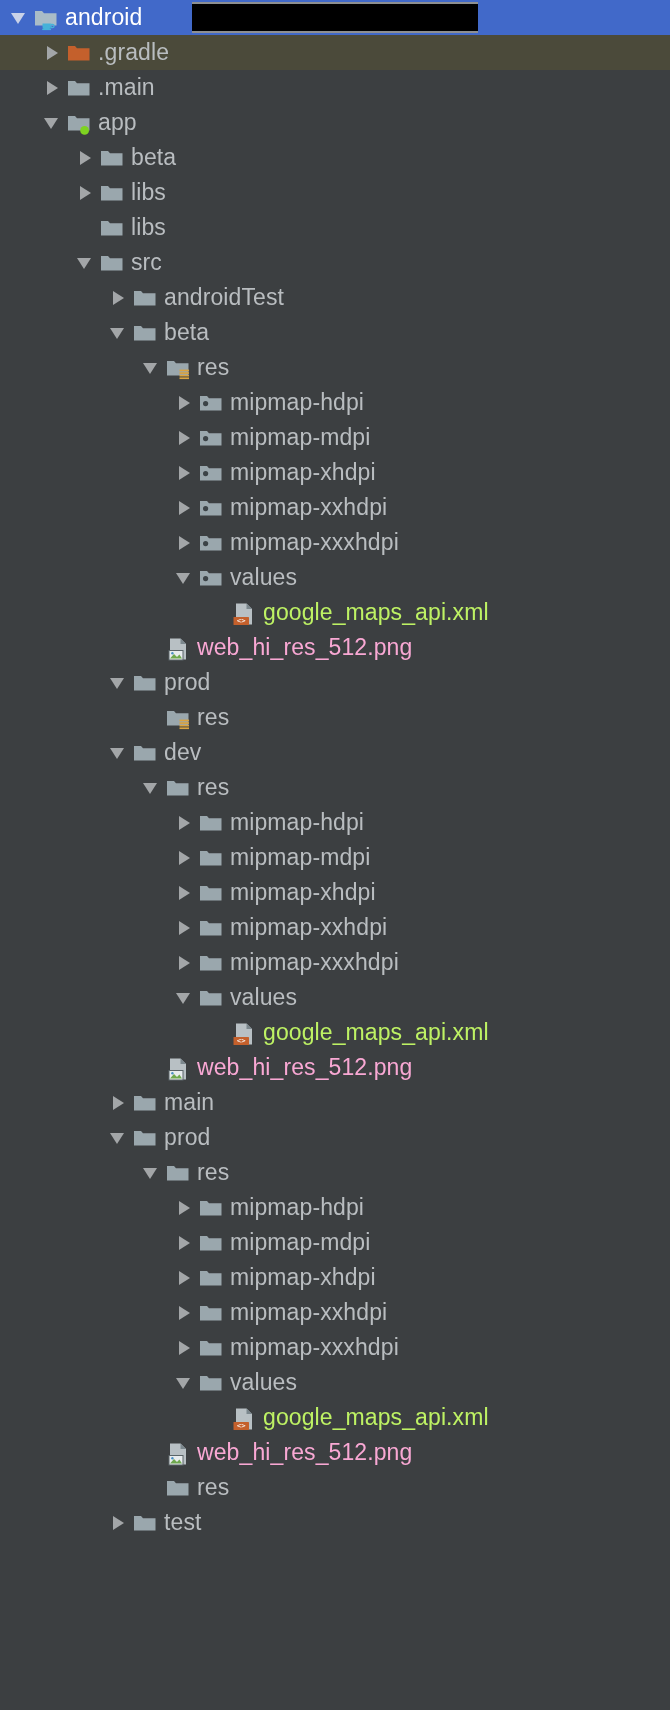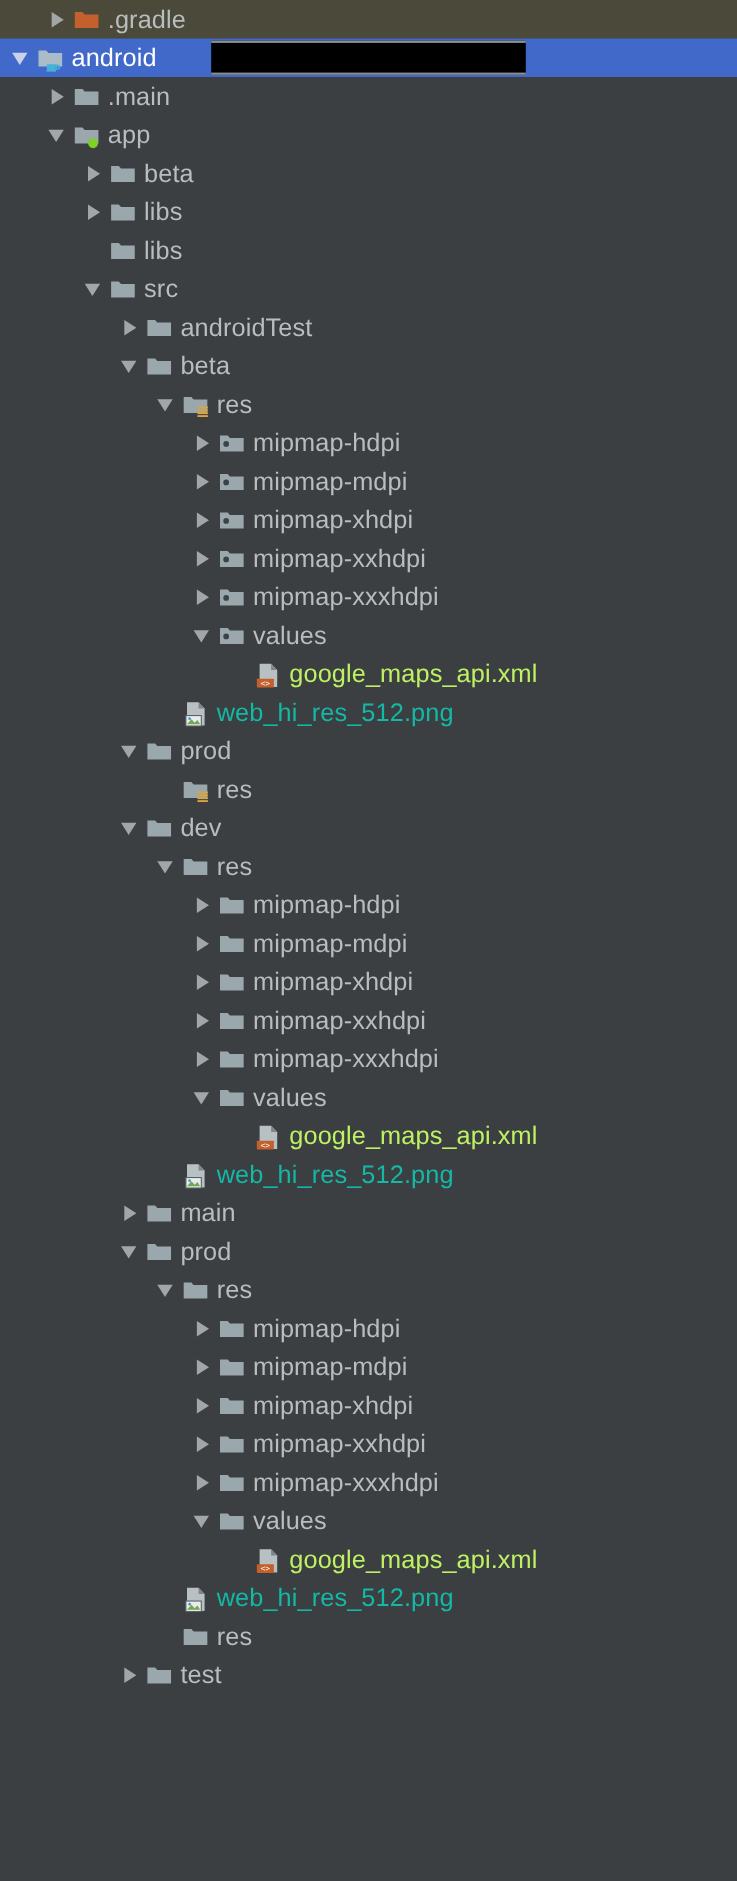--- a/index.html
+++ b/index.html
@@ -76,62 +76,62 @@
 
   .label {
     flex: 0 0 auto;
     font-size: 23px;
     color: #b9bdc0;
     letter-spacing: 0.1px;
     line-height: 35px;
   }
   .label.root     { color: #ffffff; }
   .label.xmlfile  { color: #bef264; }
-  .label.pngfile  { color: #14b8a6; }
+  .label.pngfile  { color: #f9a8d4; }
 
   
   .redaction {
     position: absolute;
     left: 192px;
     top: 2px;
     width: 286px;
     height: 31px;
     background: #000000;
     border-top: 2px solid #8d8f91;
     border-bottom: 2px solid #8d8f91;
     box-sizing: border-box;
   }
 </style>
 </head>
 <body>
 
 <div id="tree">
-    <div class="row hovered">
-      <span class="indent" style="width: 39px;"></span>
-      <span class="twisty collapsed"></span>
-      <span class="icon">
-        <svg xmlns="http://www.w3.org/2000/svg" width="24" height="24" viewBox="0 0 24 24">
-          <path d="M1 4h7l2 2.2h12.5v12.3H1z" fill="#c4602c"></path>
-        </svg>
-      </span>
-      <span class="label">.gradle</span>
-    </div>
     <div class="row selected">
       <span class="indent" style="width: 6px;"></span>
       <span class="twisty expanded"></span>
       <span class="icon">
         <svg xmlns="http://www.w3.org/2000/svg" width="24" height="24" viewBox="0 0 24 24">
           <path d="M1 4h7l2 2.2h12.5v12.3H1z" fill="#a9bcc7"></path>
           <path d="M8.5 16.5h8.2v3.1a2.6 2.6 0 0 1-2.6 2.6h-3a2.6 2.6 0 0 1-2.6-2.6z" fill="#46b2d9"></path>
           <path d="M17 17.3h1.4a1.7 1.7 0 0 1 0 3.4H17z" fill="none" stroke="#46b2d9" stroke-width="1.3"></path>
           <rect x="8.2" y="21.6" width="8.8" height="1.5" fill="#46b2d9"></rect>
         </svg>
       </span>
       <span class="label root">android</span>
       <span class="redaction"></span>
+    </div>
+    <div class="row hovered">
+      <span class="indent" style="width: 39px;"></span>
+      <span class="twisty collapsed"></span>
+      <span class="icon">
+        <svg xmlns="http://www.w3.org/2000/svg" width="24" height="24" viewBox="0 0 24 24">
+          <path d="M1 4h7l2 2.2h12.5v12.3H1z" fill="#c4602c"></path>
+        </svg>
+      </span>
+      <span class="label">.gradle</span>
     </div>
     <div class="row">
       <span class="indent" style="width: 39px;"></span>
       <span class="twisty collapsed"></span>
       <span class="icon">
         <svg xmlns="http://www.w3.org/2000/svg" width="24" height="24" viewBox="0 0 24 24">
           <path d="M1 4h7l2 2.2h12.5v12.3H1z" fill="#9aa7ad"></path>
         </svg>
       </span>
       <span class="label">.main</span>

